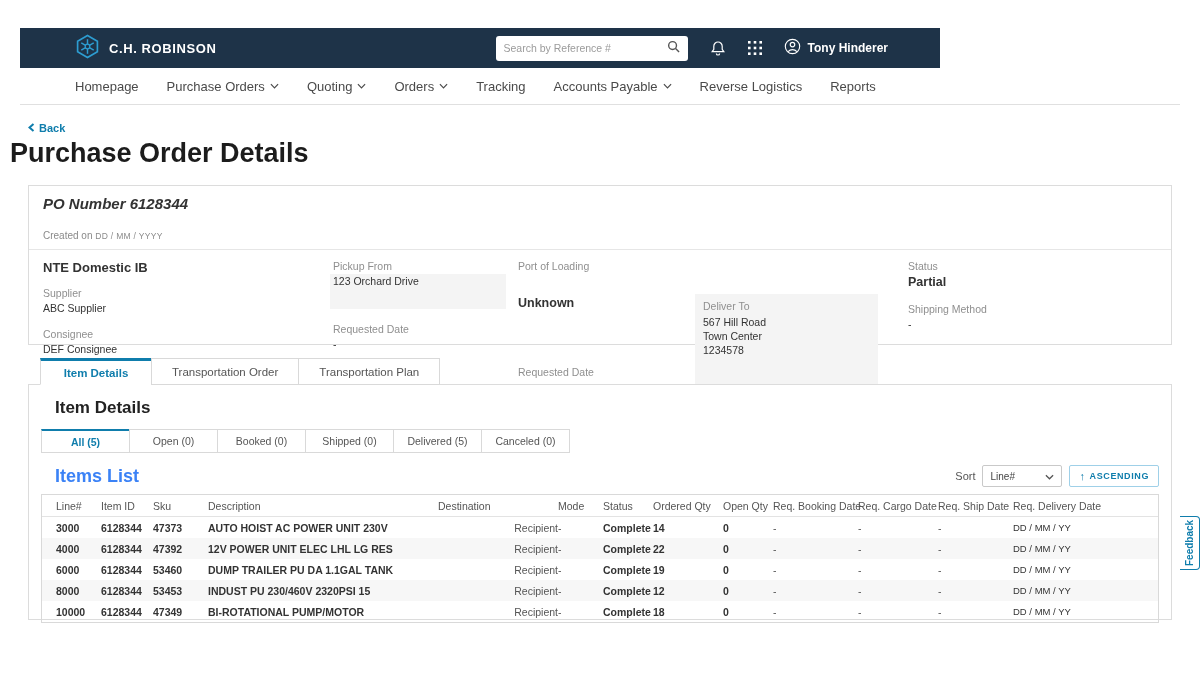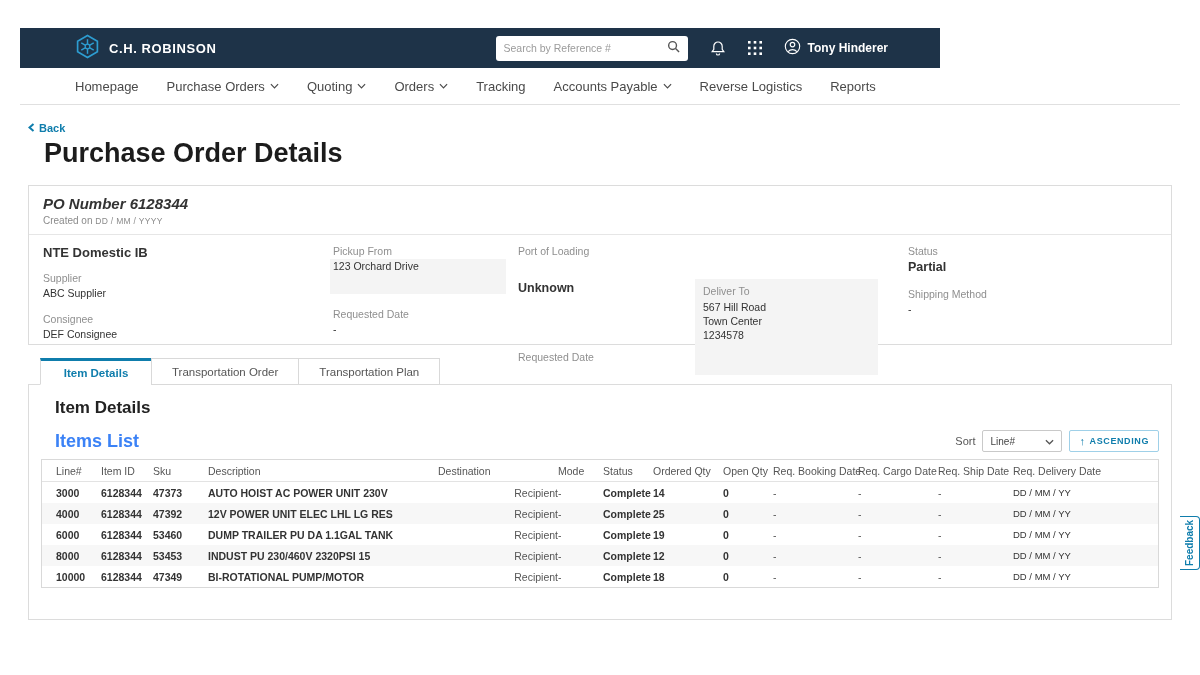--- a/index.html
+++ b/index.html
@@ -24,28 +24,28 @@
   
   .secondary-nav { position:absolute; left:20px; top:68px; width:1160px; height:37px;
                    background:#fff; border-bottom:1px solid #e0e0e0; display:flex;
                    align-items:center; padding-left:55px; }
   .menu-item { display:flex; align-items:center; gap:5px; margin-right:28px;
                font-size:13px; color:#4a4a4a; cursor:pointer; white-space:nowrap; }
 
   
   .back-link { position:absolute; left:28px; top:122px; display:flex; align-items:center; gap:4px;
                color:#0f7dac; font-size:11px; font-weight:bold; cursor:pointer; }
-  .page-title { position:absolute; left:44px; top:138px; font-size:27px; font-weight:bold; color:#1c1c1c; }
+  .page-title { position:absolute; left:10px; top:138px; font-size:27px; font-weight:bold; color:#1c1c1c; }
 
   
   .po-card { position:absolute; left:28px; top:185px; width:1144px; height:160px;
              background:#fff; border:1px solid #dcdcdc; }
   .po-card-head { padding:9px 14px 8px 14px; border-bottom:1px solid #e6e6e6; }
   .po-number { font-size:15px; font-weight:600; color:#333;font-style:italic; }
-  .po-created { font-size:10px; color:#8a8a8a; margin-top:3px; }
+  .po-created { font-size:10px; color:#8a8a8a; margin-top:18px; }
   .po-created .date { font-size:8.5px; letter-spacing:.3px; }
   .po-grid { display:flex; padding:10px 14px 0 14px; }
   .po-col { display:flex; flex-direction:column; }
   .po-col.c1 { width:290px; } .po-col.c2 { width:185px; } .po-col.c3 { width:185px;gap:21px; }
   .po-col.c4 { width:205px;margin-top:40px; } .po-col.c5 { flex:1; }
   .fld-label { font-size:10.5px; color:#8f8f8f; margin-bottom:3px; }
   .fld-value { font-size:10.5px; color:#333; }
   .fld-value.big { font-size:12.5px; font-weight:bold; }
   .fld-gap { height:14px; }
   .sec-title { font-size:13px; font-weight:bold; color:#333; margin-bottom:12px; }
@@ -268,20 +268,28 @@
   </div>
 
   <div class="tabs-row">
       <div class="tab active">Item Details</div>
       <div class="tab">Transportation Order</div>
       <div class="tab">Transportation Plan</div>
     </div>
 
   <div class="detail-card">
     <div class="detail-heading">Item Details</div>
+    <div class="subtabs">
+        <div class="subtab active">All (5)</div>
+        <div class="subtab">Open (0)</div>
+        <div class="subtab">Booked (0)</div>
+        <div class="subtab">Shipped (0)</div>
+        <div class="subtab">Delivered (5)</div>
+        <div class="subtab">Canceled (0)</div>
+      </div>
     <div class="list-row">
       <span class="list-title">Items List</span>
       <div class="sort-wrap">
         <span class="sort-label">Sort</span>
         <div class="sort-select">
           <span>Line#</span>
           <span>
             <svg width="9" height="6" viewBox="0 0 10 6" fill="none" stroke="#555" stroke-width="1.4">
               <polyline points="1,1 5,5 9,1"></polyline>
             </svg>
@@ -326,21 +334,21 @@
             <span class="td date">DD / MM / YY</span>
           </div>
           <div class="tr alt">
             <span class="td b">4000</span>
             <span class="td b">6128344</span>
             <span class="td b">47392</span>
             <span class="td b">12V POWER UNIT ELEC LHL LG RES</span>
             <span class="td ctr">Recipient</span>
             <span class="td">-</span>
             <span class="td b">Complete</span>
-            <span class="td b">25</span>
+            <span class="td b">22</span>
             <span class="td b">0</span>
             <span class="td">-</span>
             <span class="td">-</span>
             <span class="td">-</span>
             <span class="td date">DD / MM / YY</span>
           </div>
           <div class="tr">
             <span class="td b">6000</span>
             <span class="td b">6128344</span>
             <span class="td b">53460</span>

